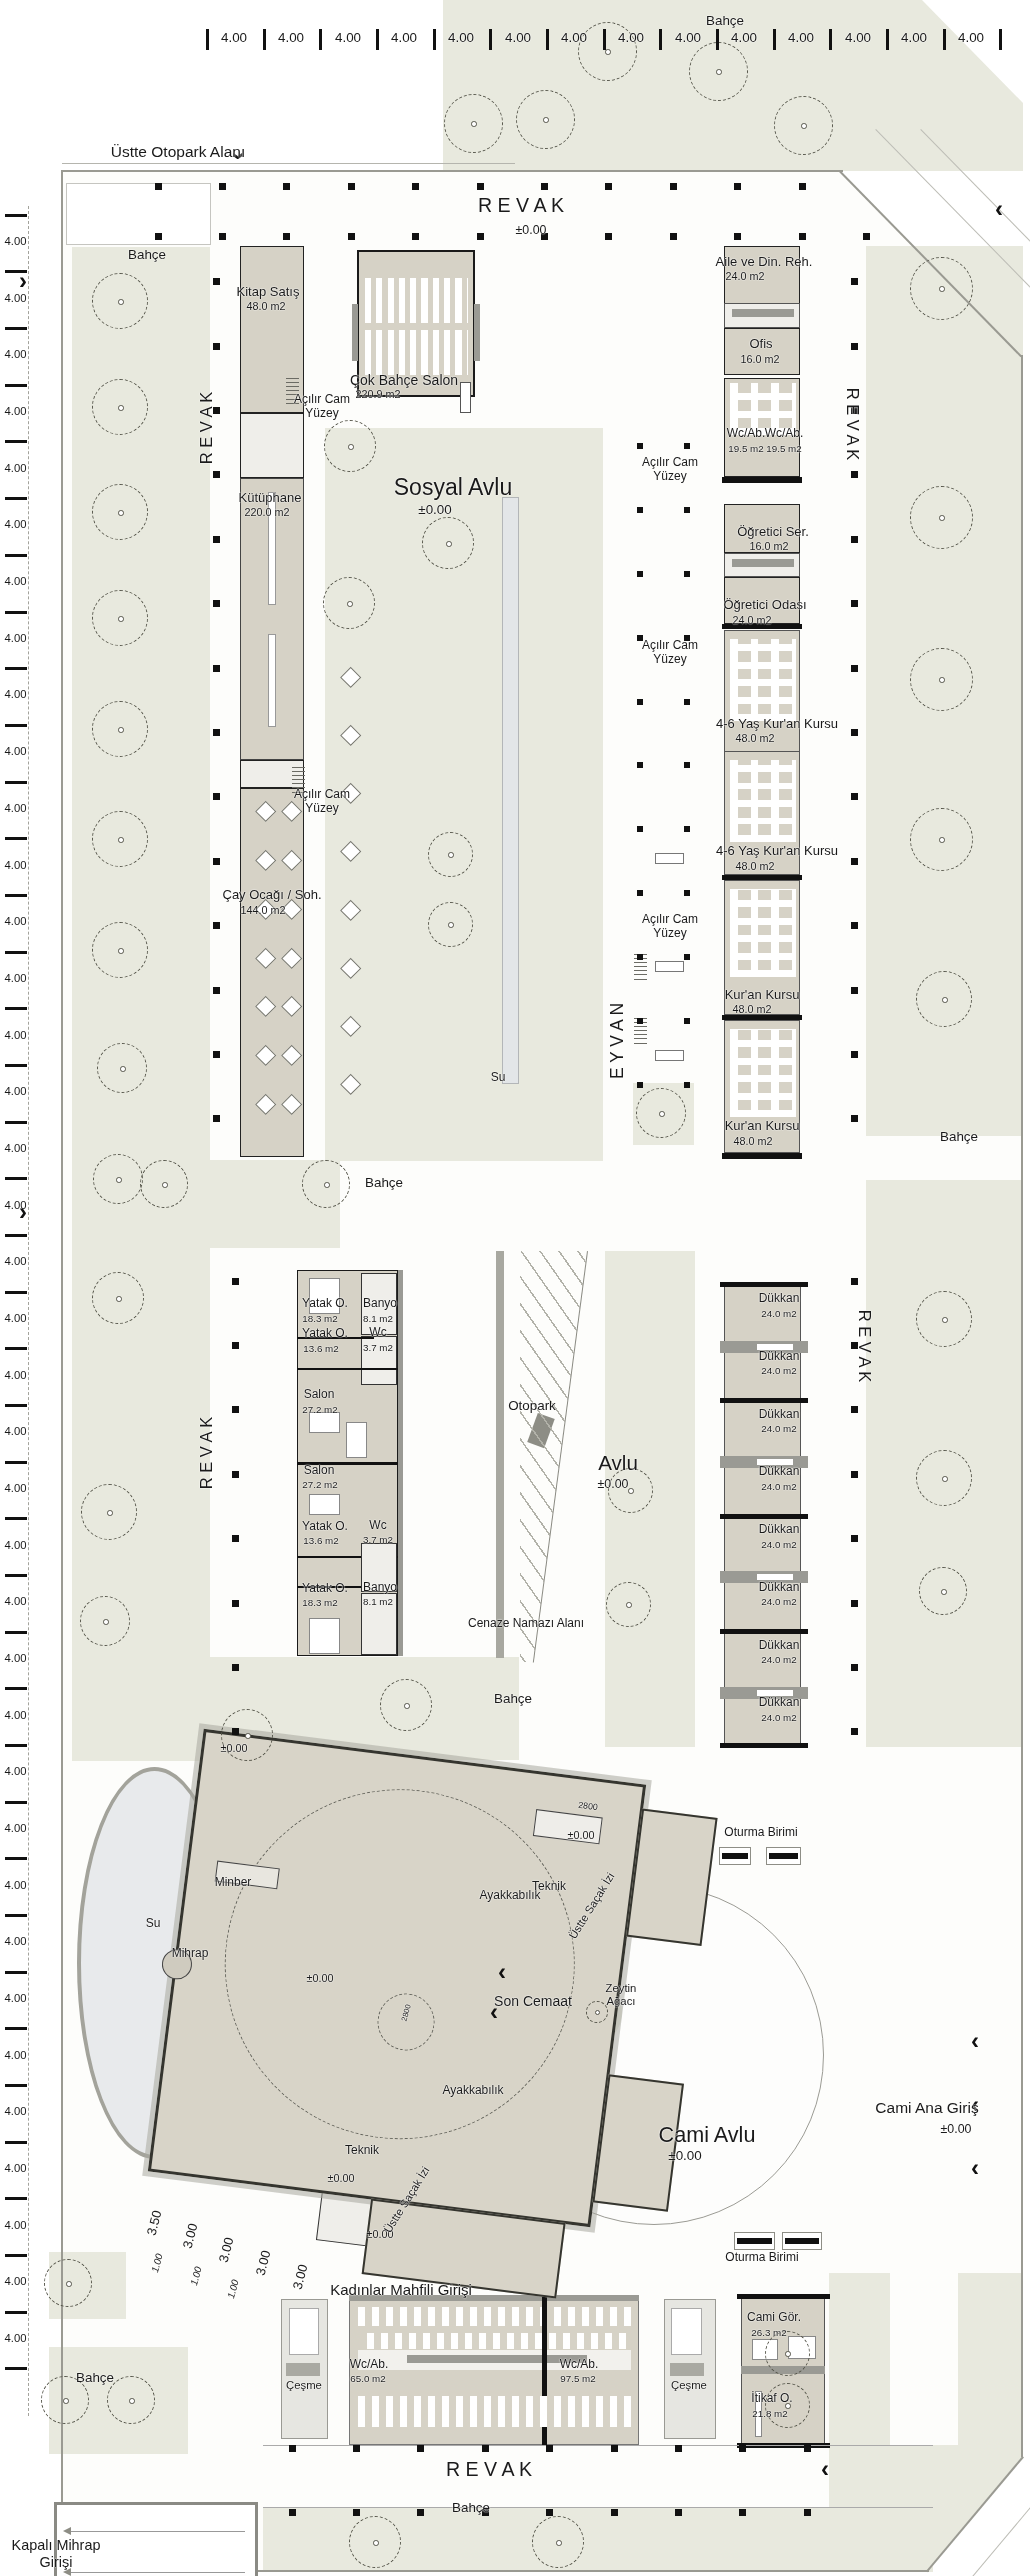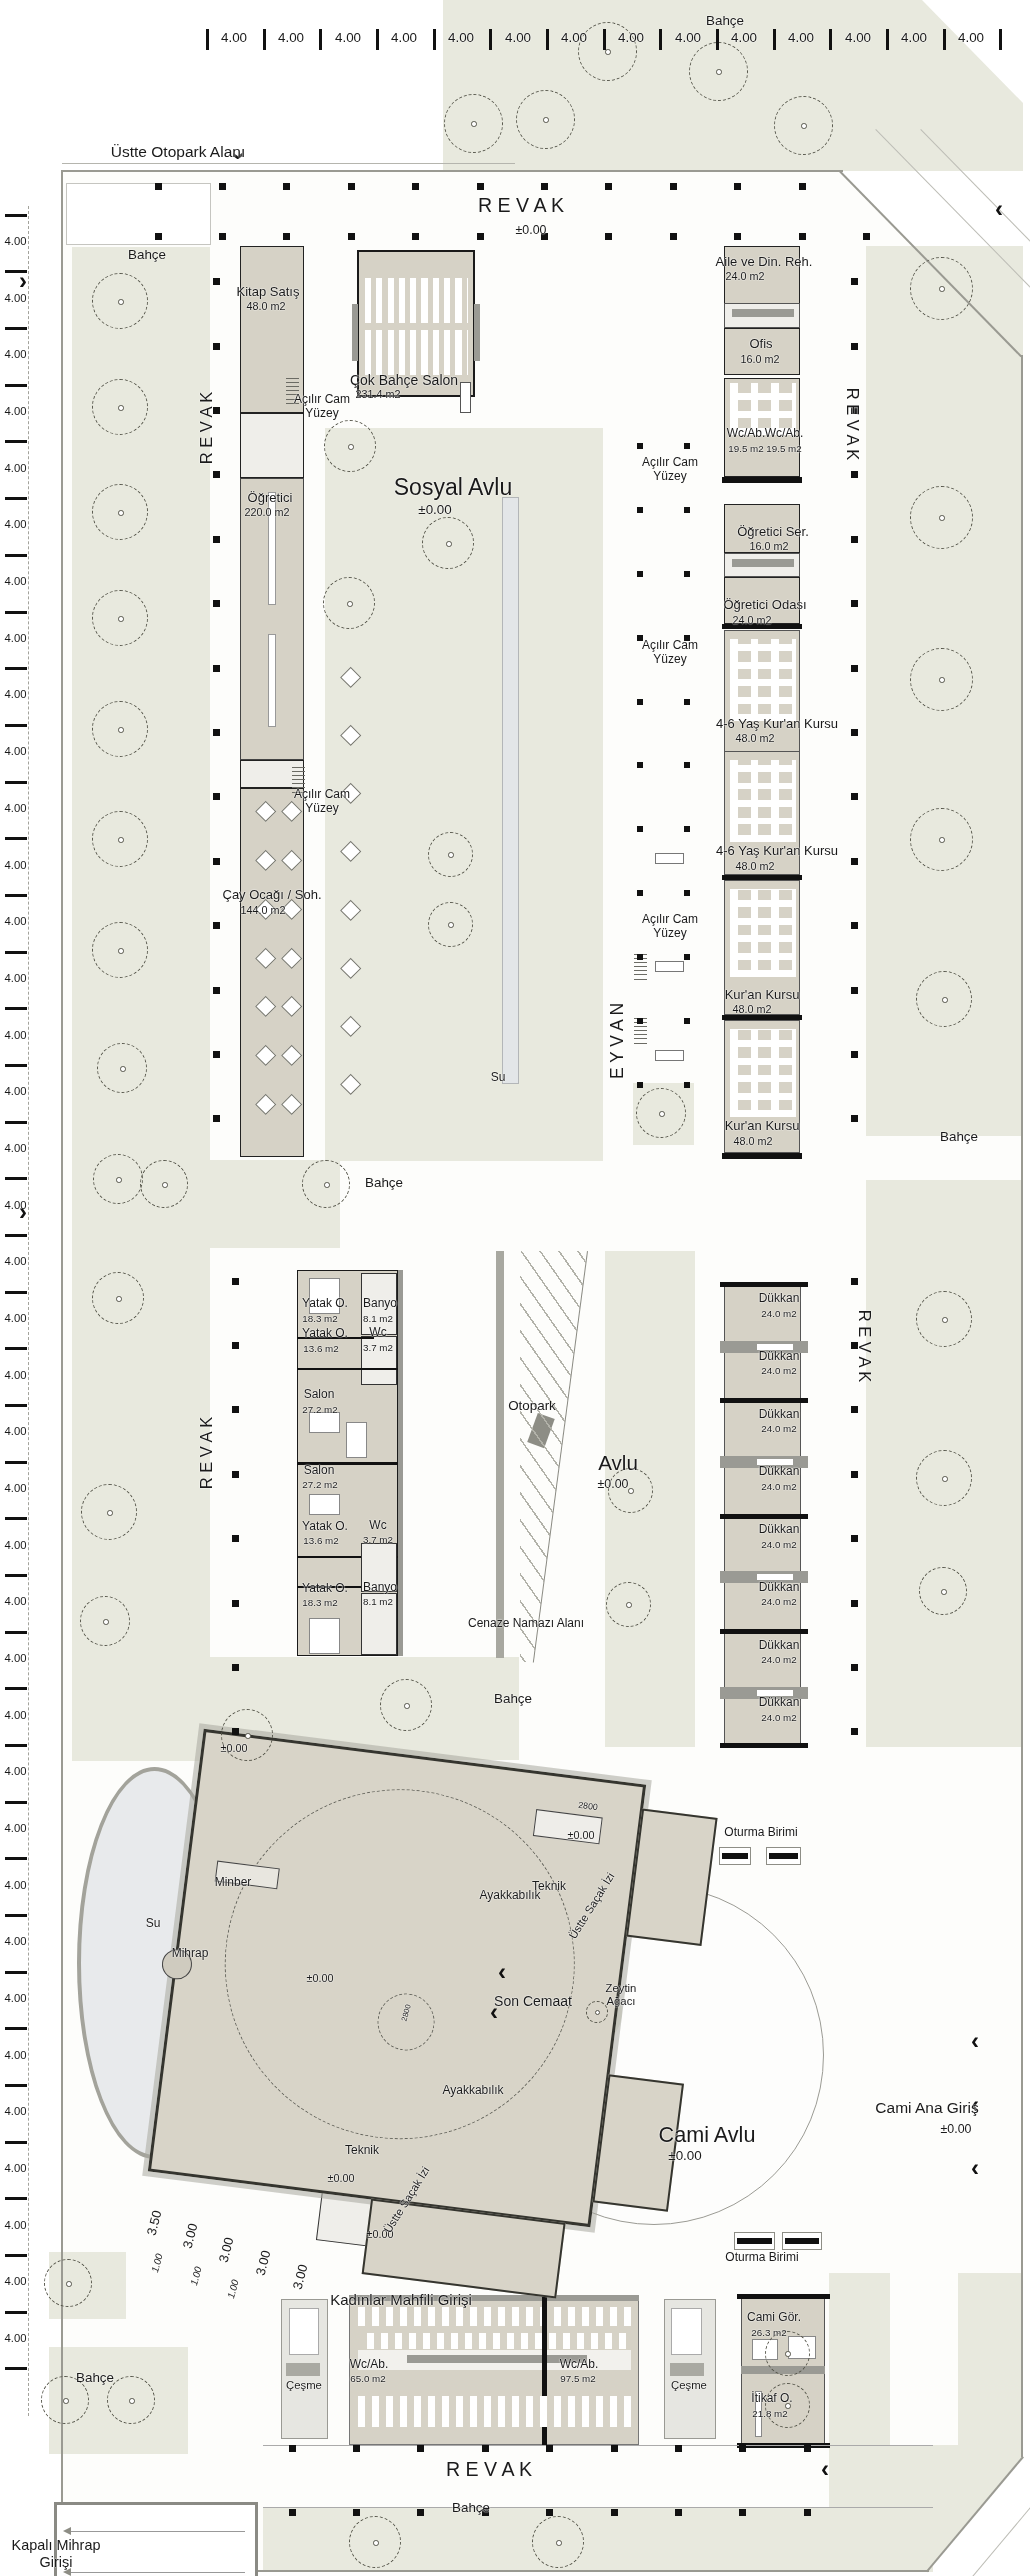--- a/index.html
+++ b/index.html
@@ -496,36 +496,36 @@
     <div class="lbl chev" style="left: 502px; top: 1972px; font-size: 24px; transform: translate(-50%, -50%); font-weight: bold;">‹</div>
     <div class="lbl chev" style="left: 494px; top: 2012px; font-size: 24px; transform: translate(-50%, -50%); font-weight: bold;">‹</div>
     <div class="lbl" style="left: 725px; top: 20.6px; font-size: 13.4px; transform: translate(-50%, -50%);">Bahçe</div>
     <div class="lbl" style="left: 178px; top: 152px; font-size: 15.5px; transform: translate(-50%, -50%);">Üstte Otopark Alanı</div>
     <div class="lbl" style="left: 521px; top: 205px; font-size: 19.6px; transform: translate(-50%, -50%);">R E V A K</div>
     <div class="lbl" style="left: 531px; top: 230px; font-size: 12.4px; transform: translate(-50%, -50%);">±0.00</div>
     <div class="lbl" style="left: 147px; top: 255px; font-size: 13.4px; transform: translate(-50%, -50%);">Bahçe</div>
     <div class="lbl" style="left: 268px; top: 292px; font-size: 13px; transform: translate(-50%, -50%);">Kitap Satış</div>
     <div class="lbl" style="left: 266px; top: 306px; font-size: 10.8px; transform: translate(-50%, -50%);">48.0 m2</div>
     <div class="lbl" style="left: 404px; top: 380px; font-size: 14px; transform: translate(-50%, -50%);">Çok Bahçe Salon</div>
-    <div class="lbl" style="left: 378px; top: 394px; font-size: 10.8px; transform: translate(-50%, -50%);">231.4 m2</div>
+    <div class="lbl" style="left: 378px; top: 394px; font-size: 10.8px; transform: translate(-50%, -50%);">220.9 m2</div>
     <div class="lbl" style="left: 764px; top: 262px; font-size: 13px; transform: translate(-50%, -50%);">Aile ve Din. Reh.</div>
     <div class="lbl" style="left: 745px; top: 276px; font-size: 10.8px; transform: translate(-50%, -50%);">24.0 m2</div>
     <div class="lbl" style="left: 761px; top: 344px; font-size: 13px; transform: translate(-50%, -50%);">Ofis</div>
     <div class="lbl" style="left: 760px; top: 359px; font-size: 10.8px; transform: translate(-50%, -50%);">16.0 m2</div>
     <div class="lbl" style="left: 322px; top: 407px; font-size: 12px; transform: translate(-50%, -50%);">Açılır Cam
 Yüzey</div>
     <div class="lbl" style="left: 206px; top: 428px; font-size: 16.5px; transform: translate(-50%, -50%) rotate(-90deg);">R E V A K</div>
     <div class="lbl" style="left: 853px; top: 424px; font-size: 16.5px; transform: translate(-50%, -50%) rotate(90deg);">R E V A K</div>
     <div class="lbl" style="left: 453px; top: 487px; font-size: 23px; transform: translate(-50%, -50%);">Sosyal Avlu</div>
     <div class="lbl" style="left: 435px; top: 510px; font-size: 13.4px; transform: translate(-50%, -50%);">±0.00</div>
     <div class="lbl" style="left: 746px; top: 434px; font-size: 12px; transform: translate(-50%, -50%);">Wc/Ab.</div>
     <div class="lbl" style="left: 746px; top: 449px; font-size: 9.8px; transform: translate(-50%, -50%);">19.5 m2</div>
     <div class="lbl" style="left: 784px; top: 434px; font-size: 12px; transform: translate(-50%, -50%);">Wc/Ab.</div>
     <div class="lbl" style="left: 784px; top: 449px; font-size: 9.8px; transform: translate(-50%, -50%);">19.5 m2</div>
-    <div class="lbl" style="left: 270px; top: 498px; font-size: 13px; transform: translate(-50%, -50%);">Öğretici</div>
+    <div class="lbl" style="left: 270px; top: 498px; font-size: 13px; transform: translate(-50%, -50%);">Kütüphane</div>
     <div class="lbl" style="left: 267px; top: 512px; font-size: 10.8px; transform: translate(-50%, -50%);">220.0 m2</div>
     <div class="lbl" style="left: 773px; top: 532px; font-size: 13px; transform: translate(-50%, -50%);">Öğretici Ser.</div>
     <div class="lbl" style="left: 769px; top: 546px; font-size: 10.8px; transform: translate(-50%, -50%);">16.0 m2</div>
     <div class="lbl" style="left: 765px; top: 605px; font-size: 13px; transform: translate(-50%, -50%);">Öğretici Odası</div>
     <div class="lbl" style="left: 752px; top: 620px; font-size: 10.8px; transform: translate(-50%, -50%);">24.0 m2</div>
     <div class="lbl" style="left: 670px; top: 470px; font-size: 12px; transform: translate(-50%, -50%);">Açılır Cam
 Yüzey</div>
     <div class="lbl" style="left: 322px; top: 802px; font-size: 12px; transform: translate(-50%, -50%);">Açılır Cam
 Yüzey</div>
     <div class="lbl" style="left: 670px; top: 653px; font-size: 12px; transform: translate(-50%, -50%);">Açılır Cam
@@ -607,21 +607,21 @@
 Ağacı</div>
     <div class="lbl" style="left: 707px; top: 2135px; font-size: 21.6px; transform: translate(-50%, -50%);">Cami Avlu</div>
     <div class="lbl" style="left: 685px; top: 2156px; font-size: 13.4px; transform: translate(-50%, -50%);">±0.00</div>
     <div class="lbl" style="left: 592px; top: 1906px; font-size: 11.3px; transform: translate(-50%, -50%) rotate(-58deg);">Üstte Saçak İzi</div>
     <div class="lbl" style="left: 407px; top: 2200px; font-size: 11.3px; transform: translate(-50%, -50%) rotate(-58deg);">Üstte Saçak İzi</div>
     <div class="lbl" style="left: 473px; top: 2091px; font-size: 12px; transform: translate(-50%, -50%);">Ayakkabılık</div>
     <div class="lbl" style="left: 362px; top: 2151px; font-size: 12px; transform: translate(-50%, -50%);">Teknik</div>
     <div class="lbl" style="left: 762px; top: 2258px; font-size: 12px; transform: translate(-50%, -50%);">Oturma Birimi</div>
     <div class="lbl" style="left: 927px; top: 2108px; font-size: 15.5px; transform: translate(-50%, -50%);">Cami Ana Giriş</div>
     <div class="lbl" style="left: 956px; top: 2129px; font-size: 12.4px; transform: translate(-50%, -50%);">±0.00</div>
-    <div class="lbl" style="left: 401px; top: 2290px; font-size: 15px; transform: translate(-50%, -50%); margin-top: 10px;">Kadınlar Mahfili Girişi</div>
+    <div class="lbl" style="left: 401px; top: 2290px; font-size: 15px; transform: translate(-50%, -50%);">Kadınlar Mahfili Girişi</div>
     <div class="lbl" style="left: 155px; top: 2223px; font-size: 13px; transform: translate(-50%, -50%) rotate(-75deg);">3.50</div>
     <div class="lbl" style="left: 191px; top: 2236px; font-size: 13px; transform: translate(-50%, -50%) rotate(-75deg);">3.00</div>
     <div class="lbl" style="left: 227px; top: 2250px; font-size: 13px; transform: translate(-50%, -50%) rotate(-75deg);">3.00</div>
     <div class="lbl" style="left: 264px; top: 2263px; font-size: 13px; transform: translate(-50%, -50%) rotate(-75deg);">3.00</div>
     <div class="lbl" style="left: 301px; top: 2277px; font-size: 13px; transform: translate(-50%, -50%) rotate(-75deg);">3.00</div>
     <div class="lbl" style="left: 157px; top: 2263px; font-size: 9.8px; transform: translate(-50%, -50%) rotate(-75deg); font-style: italic;">1.00</div>
     <div class="lbl" style="left: 196px; top: 2276px; font-size: 9.8px; transform: translate(-50%, -50%) rotate(-75deg); font-style: italic;">1.00</div>
     <div class="lbl" style="left: 233px; top: 2289px; font-size: 9.8px; transform: translate(-50%, -50%) rotate(-75deg); font-style: italic;">1.00</div>
     <div class="lbl" style="left: 369px; top: 2365px; font-size: 12px; transform: translate(-50%, -50%);">Wc/Ab.</div>
     <div class="lbl" style="left: 368px; top: 2379px; font-size: 9.8px; transform: translate(-50%, -50%);">65.0 m2</div>

